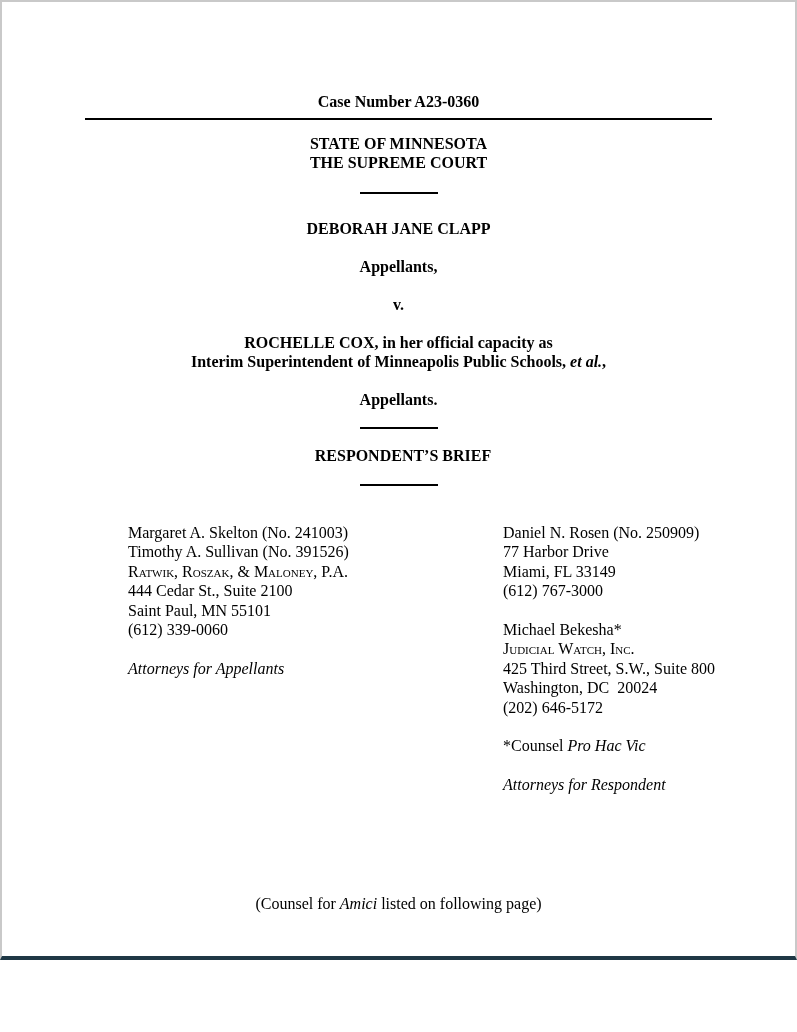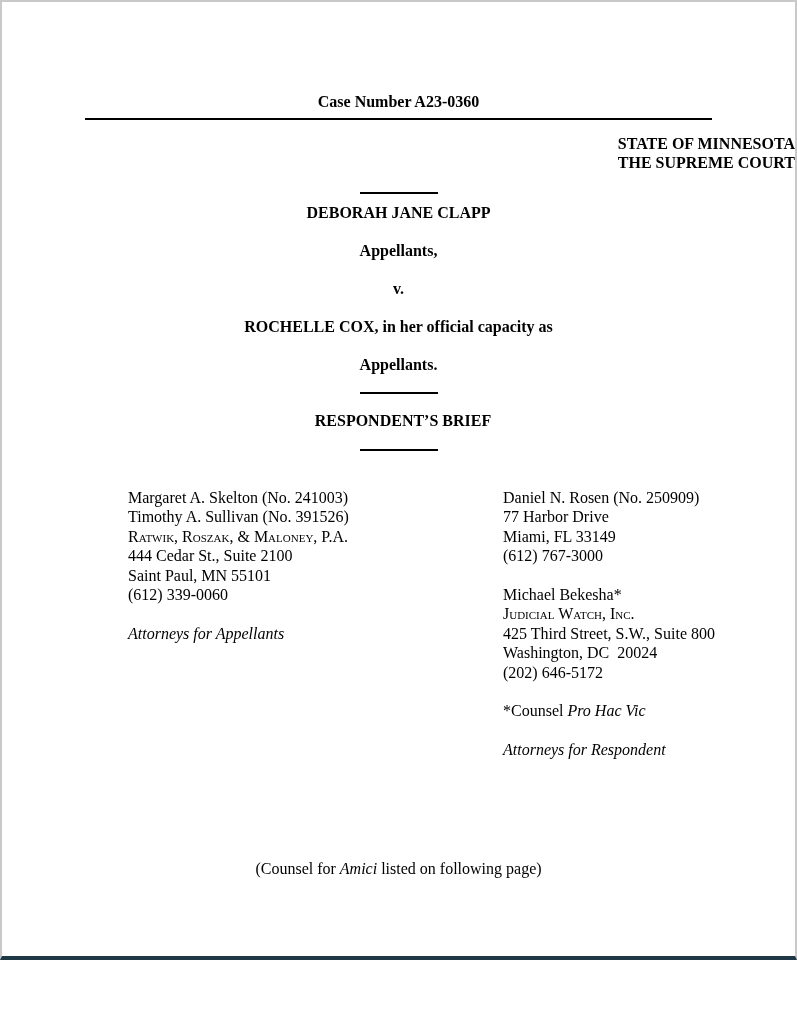--- a/index.html
+++ b/index.html
@@ -16,24 +16,24 @@
     font-family: "Liberation Serif", "DejaVu Serif", serif;
     font-size: 16px;
     color: #000000;
     overflow: hidden;
   }
   .center { text-align: center; }
   .bold { font-weight: bold; }
   .line19 { line-height: 19px; }
   .case-number { margin-top: 90px; line-height: 19px; }
   .rule-long { height: 2px; background: #000; margin: 7px 83px 0 83px; }
-  .court-block { margin-top: 14px; text-align: right; }
+  .court-block { margin-top: 14px; }
   .rule-short { width: 78px; height: 2px; background: #000; margin-left: auto; margin-right: auto; }
   .rule-1 { margin-top: 20px; }
-  .plaintiff { margin-top: 9px; }
+  .plaintiff { margin-top: 25px; }
   .gap19 { margin-top: 19px; }
   .rule-2 { margin-top: 18px; }
   .brief-title { margin-top: 17px; padding-left: 9px; }
   .rule-3 { margin-top: 19px; }
   .columns {
     display: flex;
     margin-top: 37px;
     margin-left: 91px;
     margin-right: 40px;
   }
@@ -63,20 +63,21 @@
   <div class="rule-short rule-1"></div>
 
   <div class="plaintiff center bold line19">DEBORAH JANE CLAPP</div>
 
   <div class="gap19 center bold line19">Appellants,</div>
 
   <div class="gap19 center bold line19">v.</div>
 
   <div class="gap19 center bold line19">
     <div>ROCHELLE COX, in her official capacity as</div>
+    <div><span>Interim Superintendent of Minneapolis Public Schools, </span><span class="italic">et al.</span><span>,</span></div>
   </div>
 
   <div class="gap19 center bold line19">Appellants.</div>
 
   <div class="rule-short rule-2"></div>
 
   <div class="brief-title center bold line19">RESPONDENT’S BRIEF</div>
 
   <div class="rule-short rule-3"></div>
 

